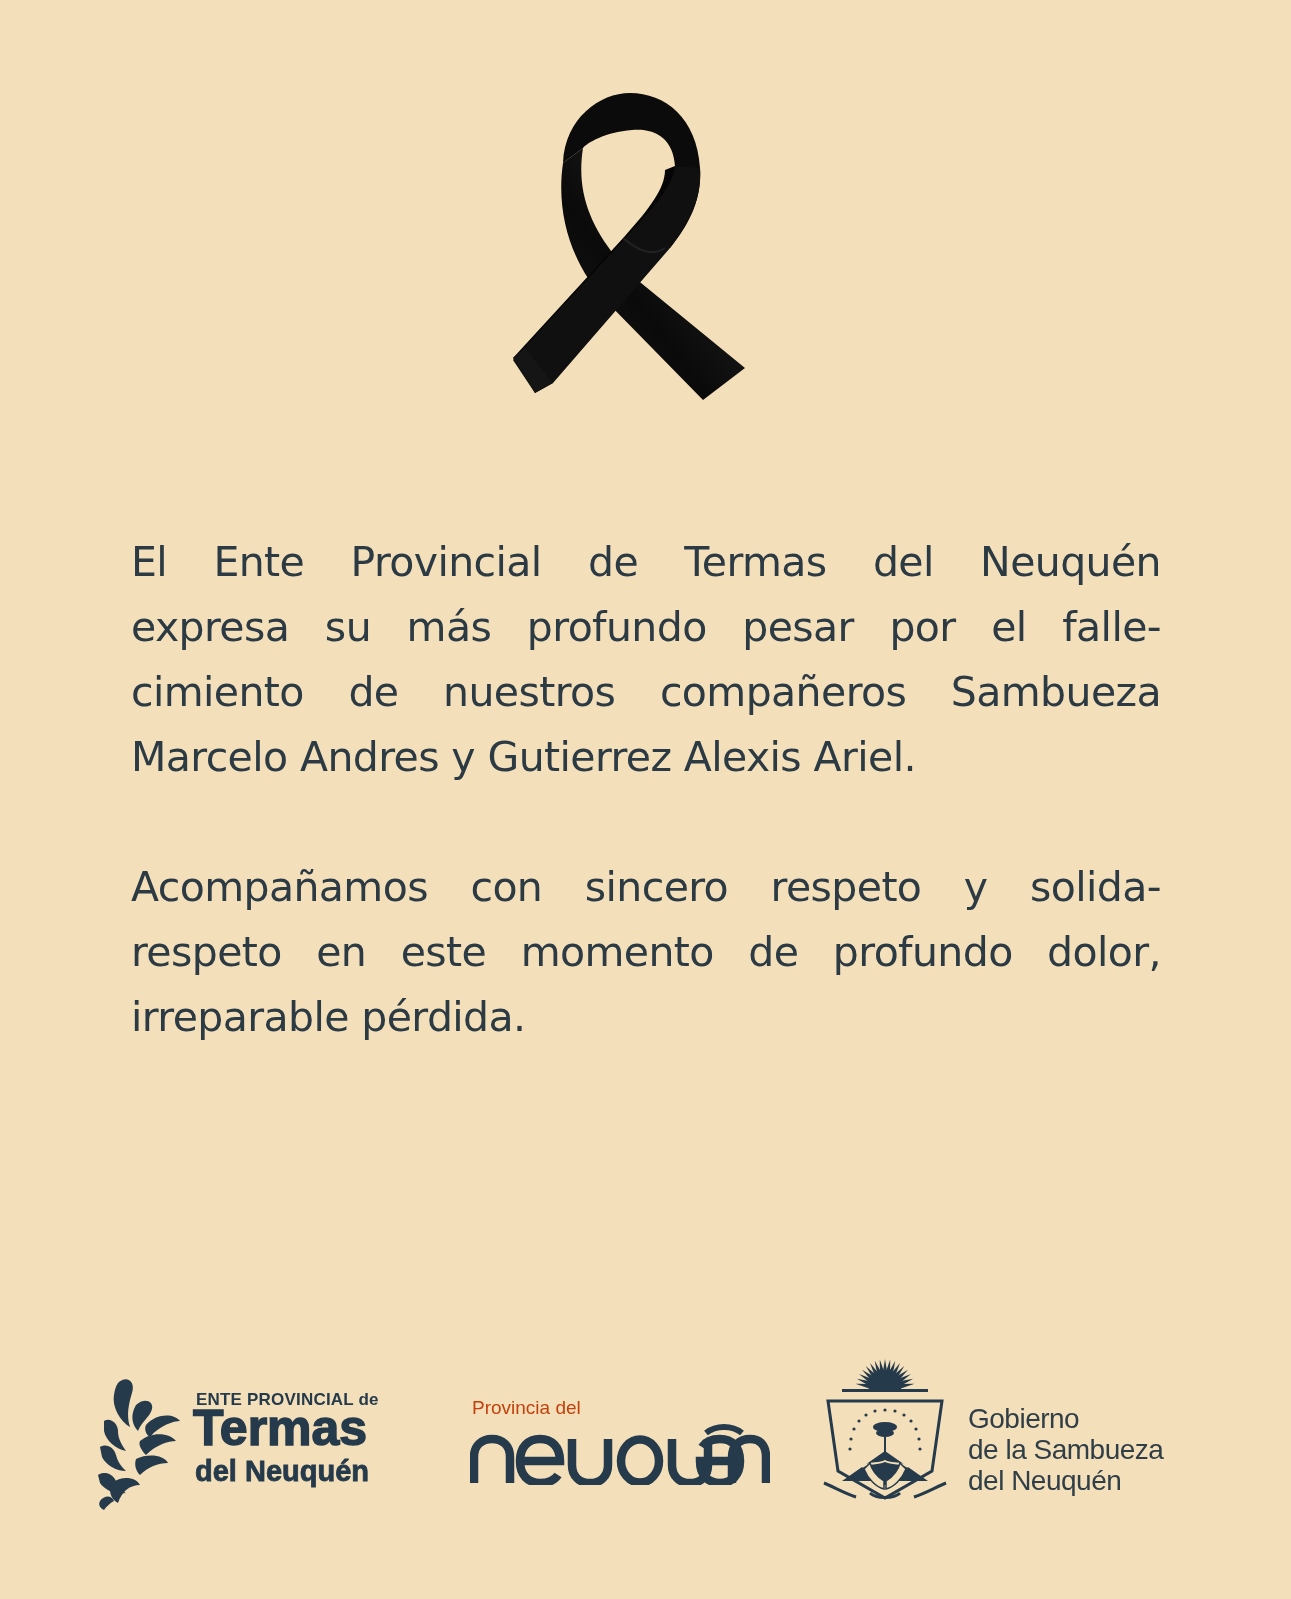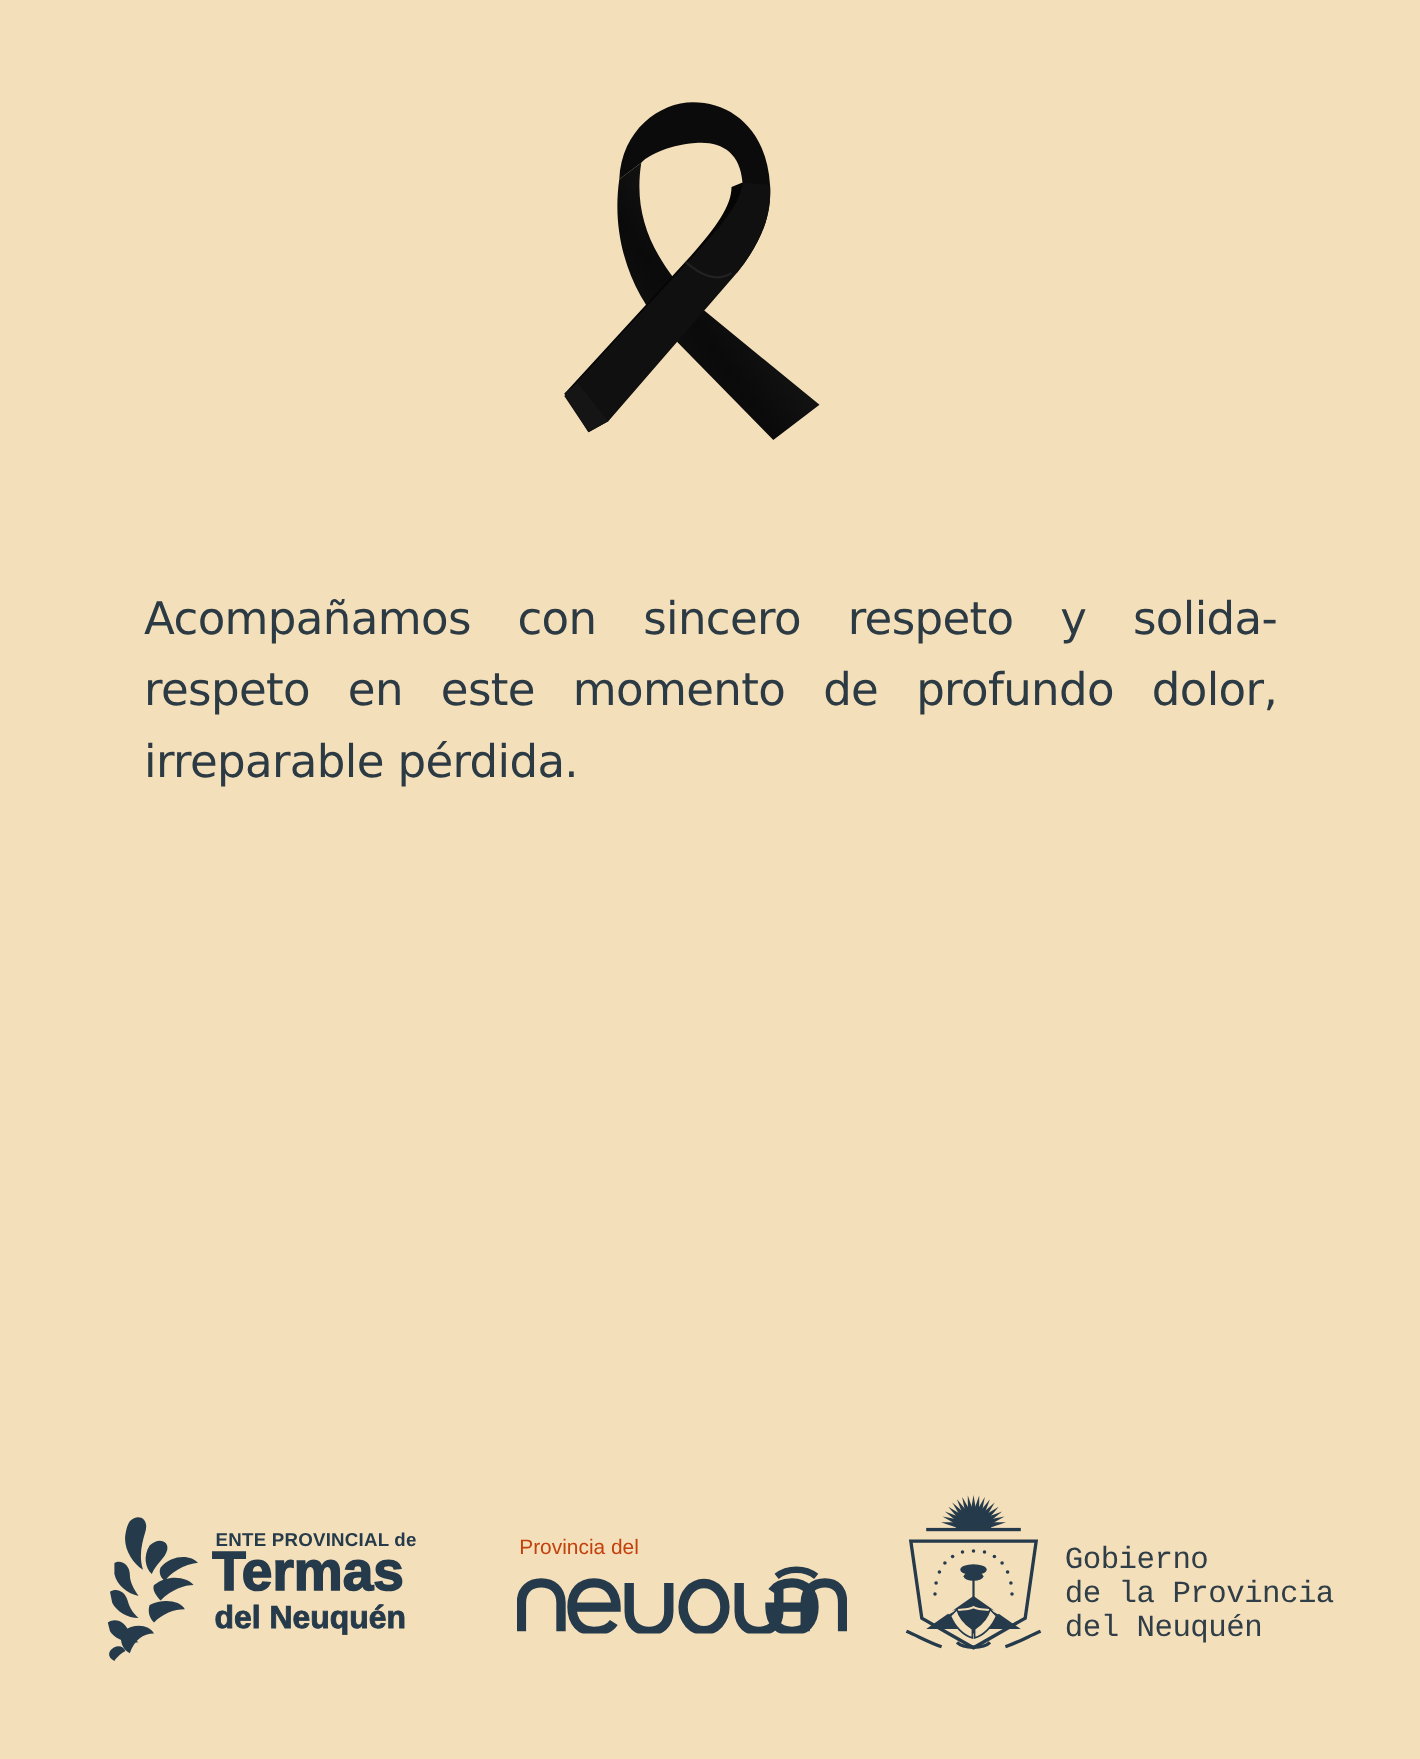--- a/index.html
+++ b/index.html
@@ -141,21 +141,21 @@
       position: absolute;
       left: 0;
       top: 0;
       width: 130px;
       height: 150px;
     }
     .logo-gobierno .g-text {
       position: absolute;
       left: 148px;
       top: 50px;
-      font-family: Liberation Mono, monospace;
+      font-family: Liberation Sans, sans-serif;
       font-size: 28px;
       line-height: 31px;
       color: #2f3e47;
       white-space: nowrap;
       letter-spacing: -0.5px;
     }
     .logo-gobierno .g-text span {
       display: block;
     }
   </style>
@@ -184,20 +184,26 @@
     <path d="M170 78 C 180 100, 175 130, 150 160 L 45 280 L 8 270 L 120 148 C 145 120, 160 100, 160 82 Z" fill="url(#rg1)"></path>
     <path d="M195 80 C 197 110, 185 135, 165 160 L 48 295 L 30 305 L 8 272 L 125 145 C 150 118, 168 98, 170 78 Z" fill="#101010"></path>
 
     <path d="M8 270 L 30 305 L 48 295 L 20 260 Z" fill="#151515"></path>
 
     <path d="M118 150 C 130 160, 145 170, 160 160" stroke="#333" stroke-width="2" fill="none" opacity="0.5"></path>
   </svg>
 </div>
 
 <div class="message">
+  <p>
+    <span class="line">El Ente Provincial de Termas del Neuquén</span>
+    <span class="line">expresa su más profundo pesar por el falle-</span>
+    <span class="line">cimiento de nuestros compañeros Sambueza</span>
+    <span class="line last">Marcelo Andres y Gutierrez Alexis Ariel.</span>
+  </p>
   <p>
     <span class="line">Acompañamos con sincero respeto y solida-</span>
     <span class="line">respeto en este momento de profundo dolor,</span>
     <span class="line last">irreparable pérdida.</span>
   </p>
 </div>
 
 <div class="footer">
 
   <div class="logo-termas">
@@ -308,18 +314,18 @@
 
       <path d="M44 116 C 48 126, 56 134, 64 136 L 64 128 C 58 124, 52 118, 50 110 Z" fill="#f4dfbb" stroke="#253a4a" stroke-width="1.5"></path>
       <path d="M86 116 C 82 126, 74 134, 66 136 L 66 128 C 72 124, 78 118, 80 110 Z" fill="#f4dfbb" stroke="#253a4a" stroke-width="1.5"></path>
 
       <path d="M4 130 C 14 134, 24 140, 36 144" fill="none" stroke="#253a4a" stroke-width="3"></path>
       <path d="M126 130 C 116 134, 106 140, 94 144" fill="none" stroke="#253a4a" stroke-width="3"></path>
       <path d="M50 140 C 56 146, 74 146, 80 140" fill="none" stroke="#253a4a" stroke-width="3"></path>
     </svg>
     <div class="g-text">
       <span>Gobierno</span>
-      <span>de la Provincia</span>
+      <span>de la Sambueza</span>
       <span>del Neuquén</span>
     </div>
   </div>
 
 </div>
 
 </body></html>

